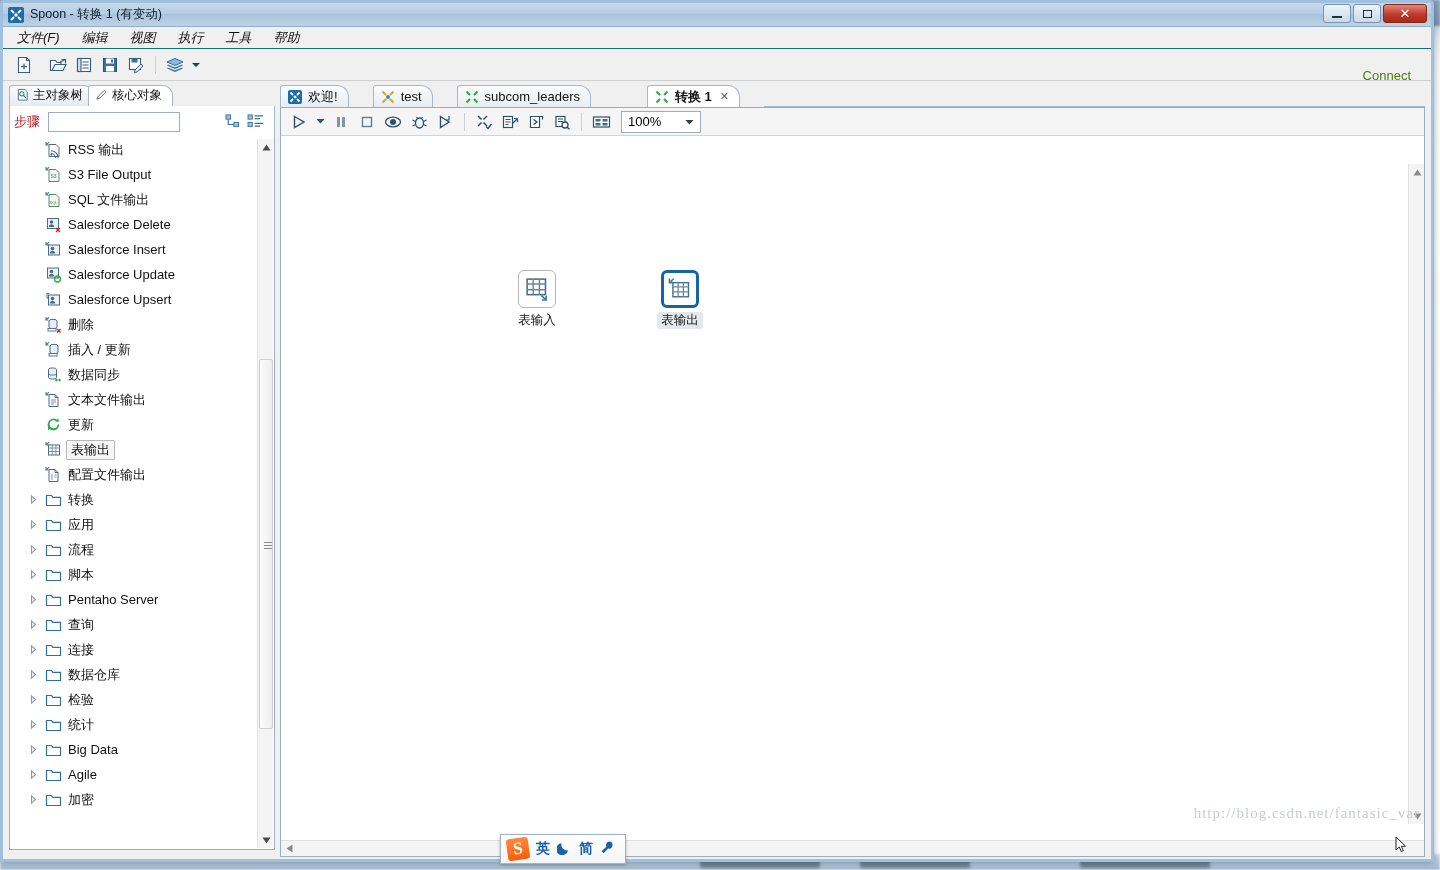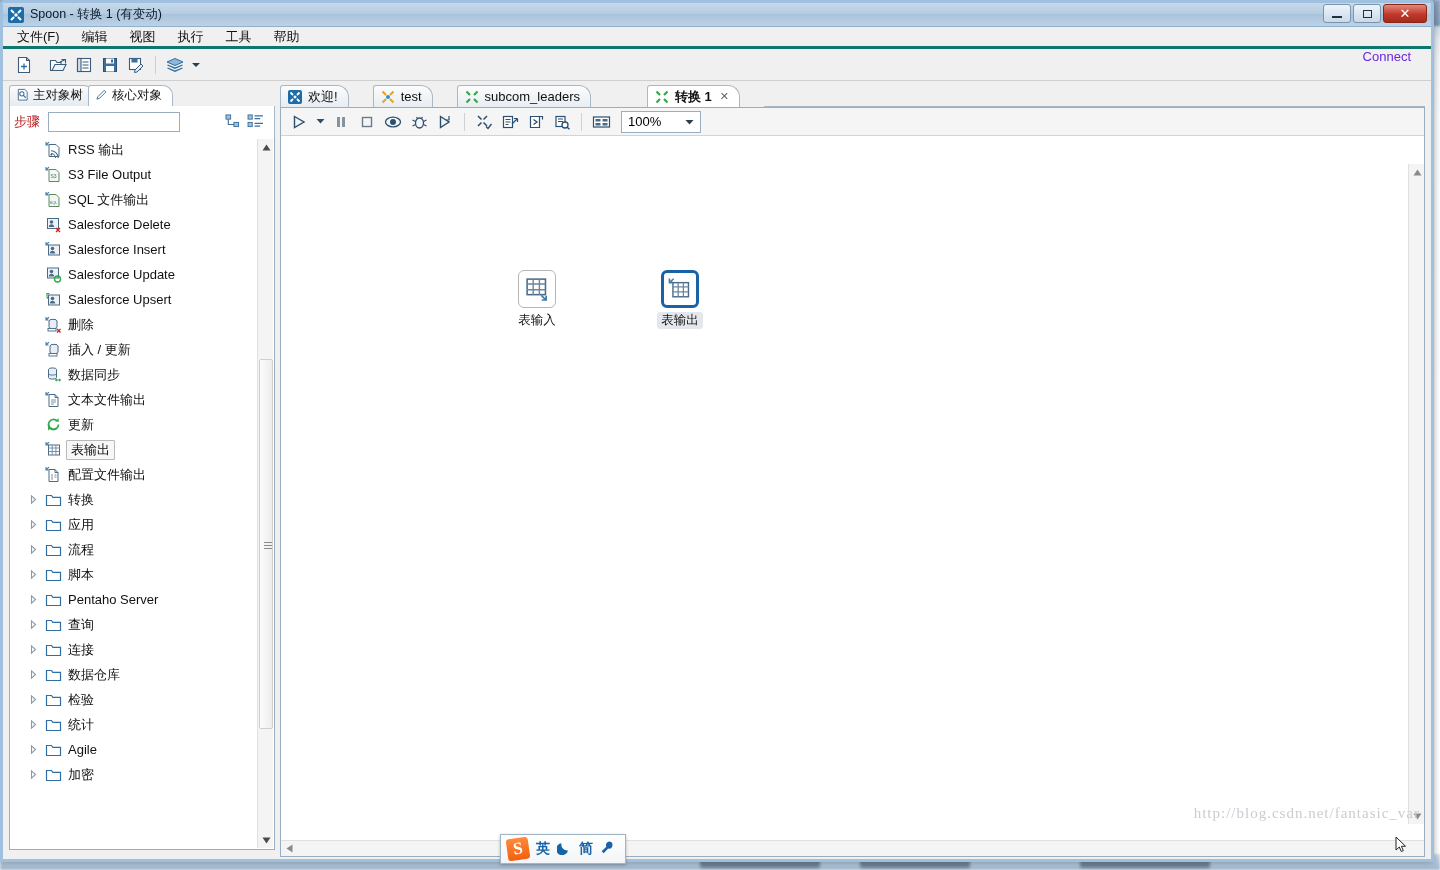--- a/index.html
+++ b/index.html
@@ -81,34 +81,34 @@
   }
   .wbtn.close {
     width:44px;background:linear-gradient(#e08a7c,#c1392b 55%,#a32b1d);
     border-color:#8d2516;color:#fff;font-size:13px;font-weight:bold;
   }
   .wbtn .minglyph{display:block;width:10px;height:2px;background:#22303d;margin-top:6px;}
   .wbtn .maxglyph{display:block;width:9px;height:8px;border:1.5px solid #22303d;}
 
   
   .menubar {
-    height:22px; background:#f0f0f0; border-bottom:3px solid #0f766e;
-    display:flex; align-items:center; padding-left:12px; gap:18px;
+    height:22px; background:#f0f0f0; border-bottom:1px solid #0f766e;
+    display:flex; align-items:center; padding-left:12px; gap:18px;font-style:italic;
   }
   .menuitem { font-size:13px; color:#111; cursor:default; padding:1px 2px; }
 
   
   .maintoolbar {
     height:32px;background:#f0f0f0;border-bottom:1px solid #cfcfcf;
     display:flex;align-items:center;padding-left:8px;position:relative;
   }
   .tbtn{width:26px;height:26px;display:flex;align-items:center;justify-content:center;}
   .tsep{width:1px;height:18px;background:#cfcfcf;margin:0 6px;}
   .connect{
-    position:absolute;right:20px;top:0;font-size:13px;color:#6d28d9;
+    position:absolute;right:20px;top:19px;font-size:13px;color:#4d7c0f;
   }
 
   
   .body-split { display:flex; height:776px; background:#f0f0f0; }
 
   
   .leftpane { width:272px; position:relative; background:#f0f0f0; padding:3px 0 0 6px;}
   .ltabs { display:flex; align-items:center; height:22px; position:relative;}
   .ltab{
     height:21px;display:flex;align-items:center;gap:4px;padding:0 10px 0 6px;
@@ -708,20 +708,33 @@
                 <span class="tw">
                   <svg width="7" height="9" viewBox="0 0 7 9">
                     <path d="M1.5 0.8 L5.5 4.5 L1.5 8.2z" fill="none" stroke="#8a9aa8" stroke-width="1.1"></path>
                   </svg>
                 </span>
                 <span style="display: flex;">
                   <svg width="17" height="17" viewBox="0 0 17 17">
                     <path d="M1.5 4.5h5l1.3 1.8h7.7v8.2H1.5z" fill="#fff" stroke="#2f6fa5" stroke-width="1.2"></path>
                   </svg>
                 </span>
+                <span class="lab">Big Data</span>
+              </div>
+              <div class="trow">
+                <span class="tw">
+                  <svg width="7" height="9" viewBox="0 0 7 9">
+                    <path d="M1.5 0.8 L5.5 4.5 L1.5 8.2z" fill="none" stroke="#8a9aa8" stroke-width="1.1"></path>
+                  </svg>
+                </span>
+                <span style="display: flex;">
+                  <svg width="17" height="17" viewBox="0 0 17 17">
+                    <path d="M1.5 4.5h5l1.3 1.8h7.7v8.2H1.5z" fill="#fff" stroke="#2f6fa5" stroke-width="1.2"></path>
+                  </svg>
+                </span>
                 <span class="lab">Agile</span>
               </div>
               <div class="trow">
                 <span class="tw">
                   <svg width="7" height="9" viewBox="0 0 7 9">
                     <path d="M1.5 0.8 L5.5 4.5 L1.5 8.2z" fill="none" stroke="#8a9aa8" stroke-width="1.1"></path>
                   </svg>
                 </span>
                 <span style="display: flex;">
                   <svg width="17" height="17" viewBox="0 0 17 17">

